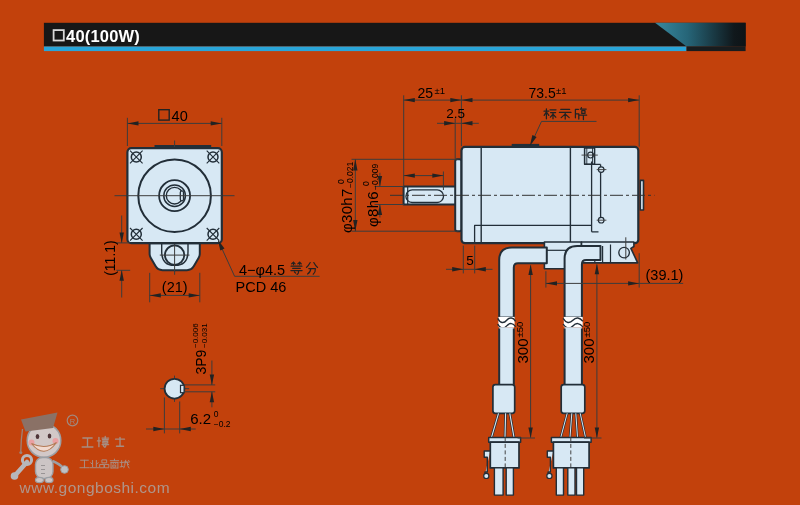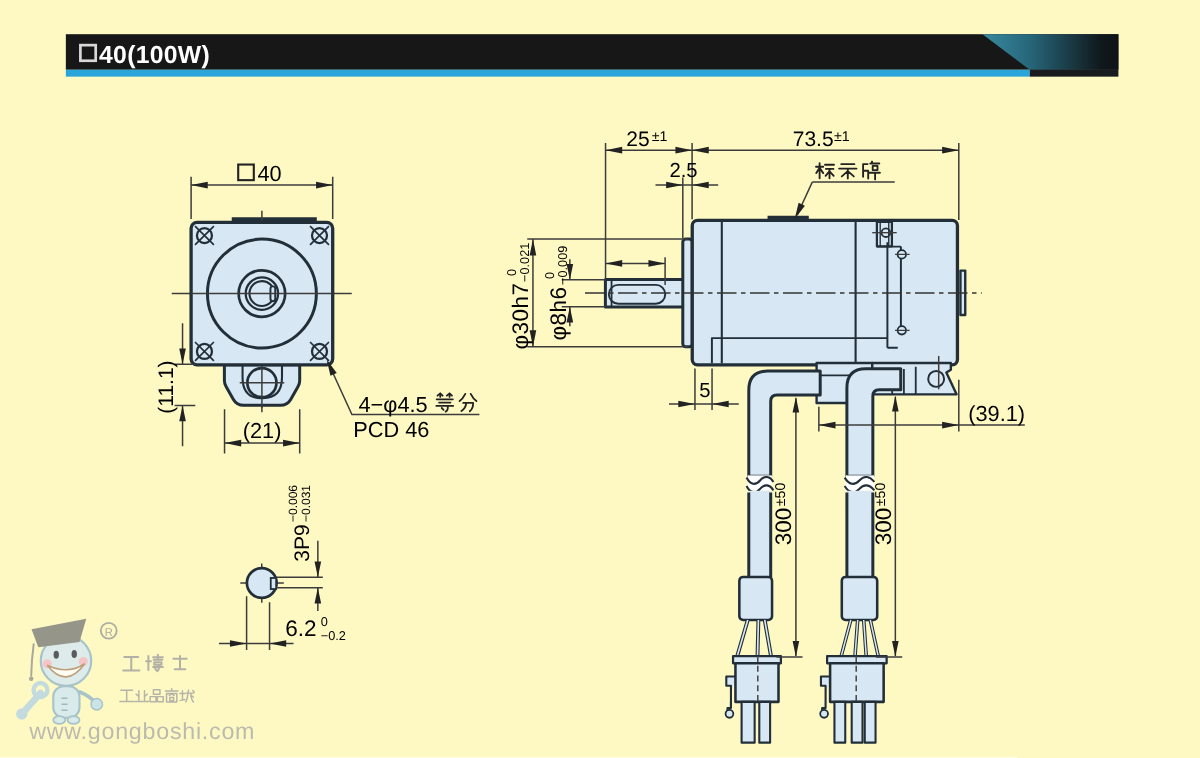--- a/index.html
+++ b/index.html
@@ -1,16 +1,16 @@
 <!DOCTYPE html>
 <html><head>
 <meta charset="utf-8">
 <style>
 html,body{margin:0;padding:0;background:#fff;}
-#page{position:relative;width:800px;height:505px;background:#fef9c3;overflow:hidden;}
+#page{position:relative;width:800px;height:505px;background:#c2410c;overflow:hidden;}
 svg{display:block;}
 text{font-family:"Liberation Sans",sans-serif;}
 
 </style>
 </head>
 <body>
 <div id="page">
 <svg width="800" height="505" viewBox="0 0 800 505">
 <defs>
 <linearGradient id="teal" x1="655" y1="0" x2="748" y2="0" gradientUnits="userSpaceOnUse">

